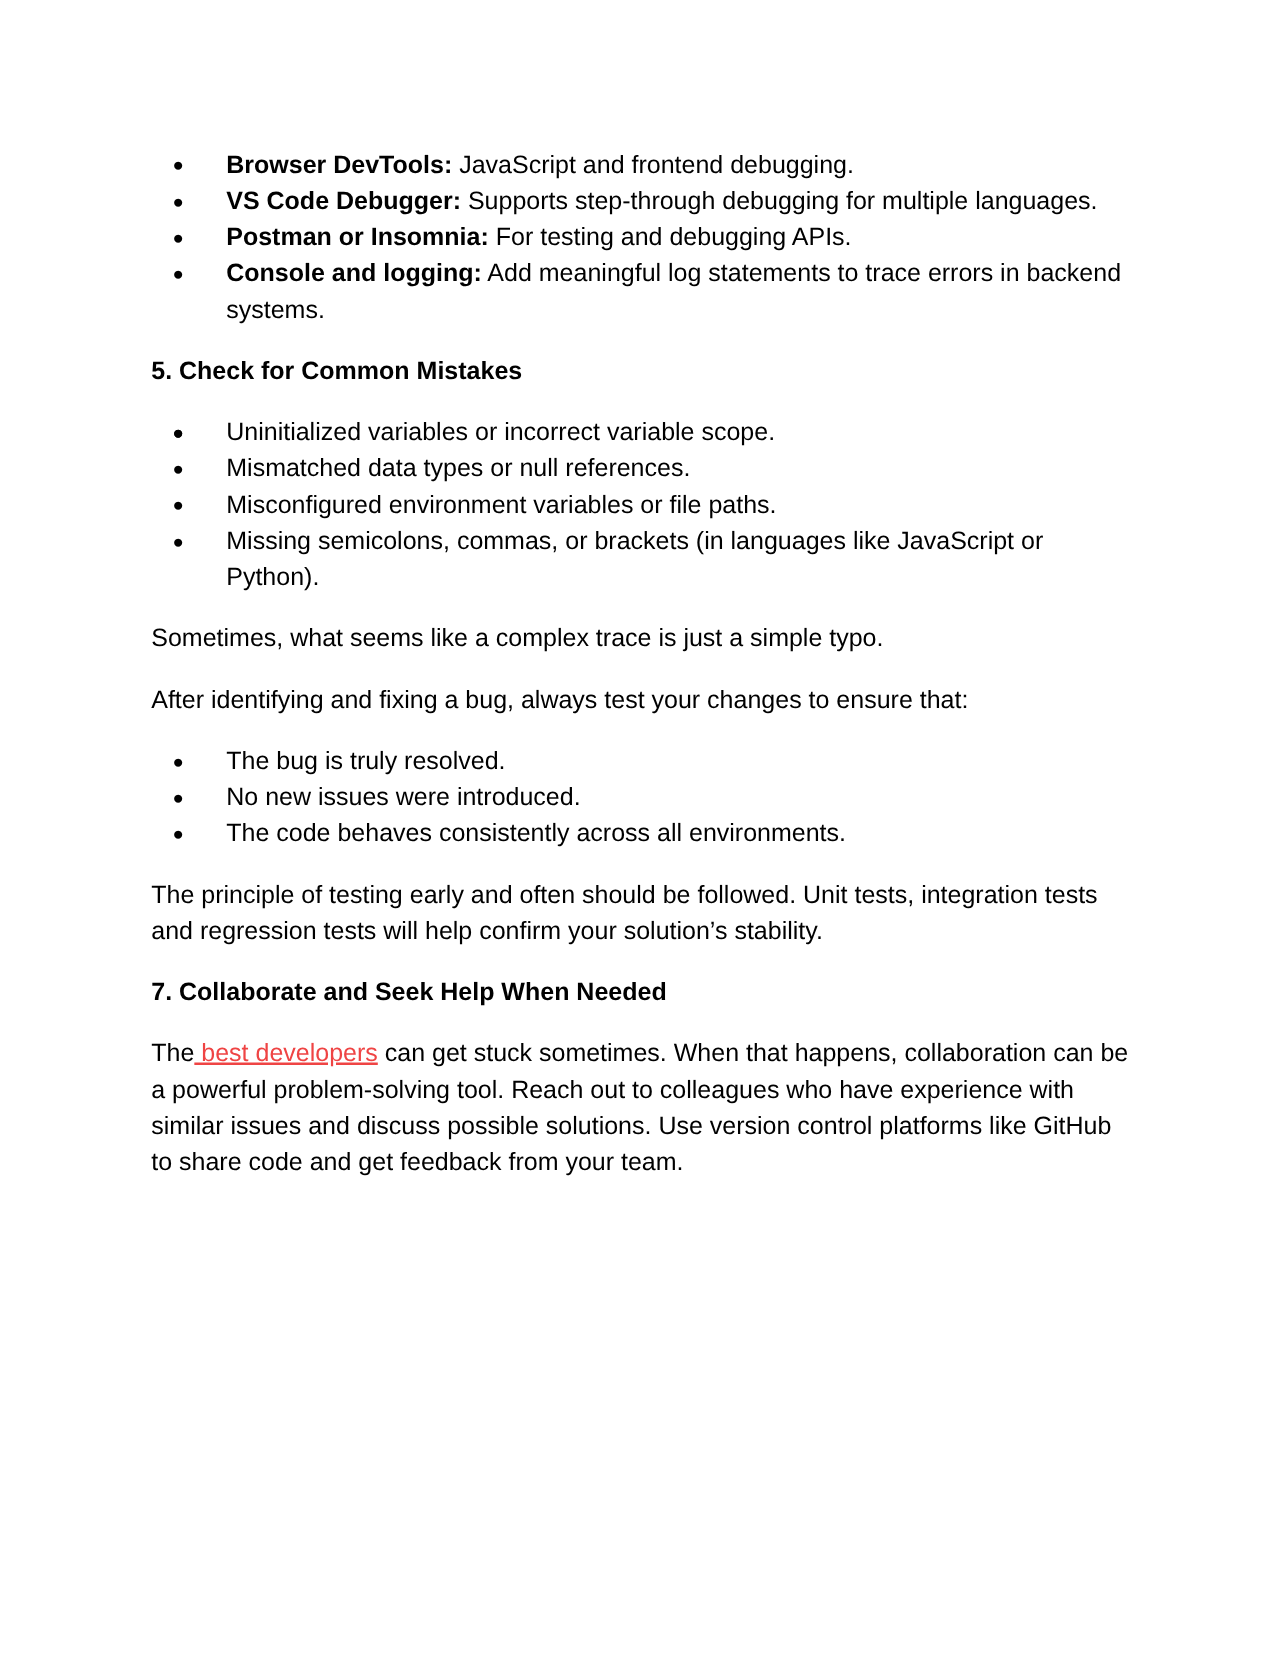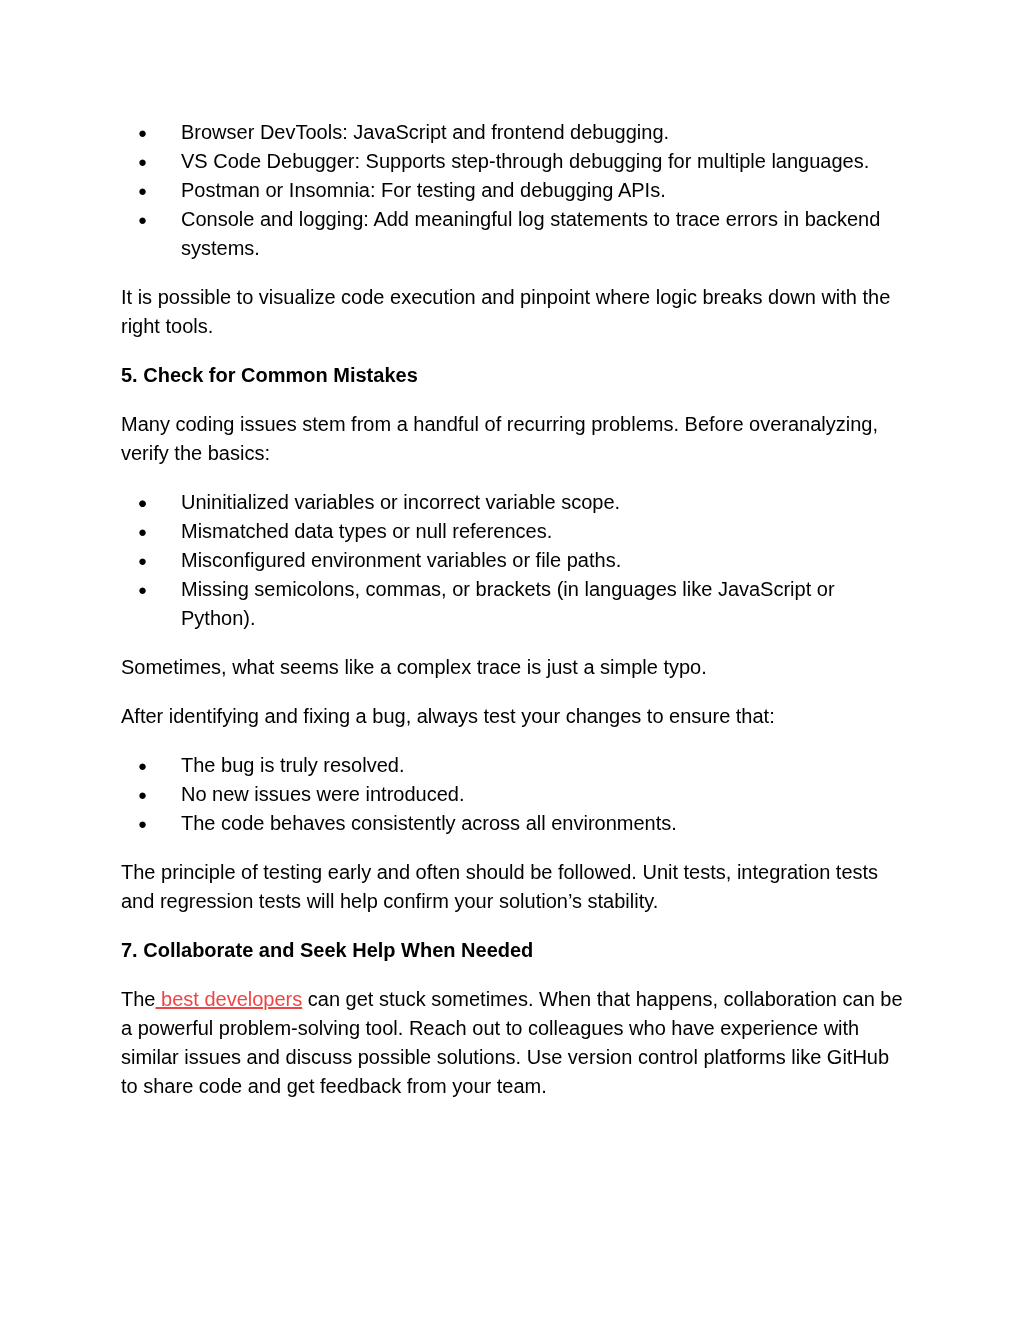--- a/index.html
+++ b/index.html
@@ -5,37 +5,35 @@
   html, body { margin: 0; padding: 0; background: #ffffff; }
   body { width: 1024px; height: 1325px; position: relative; overflow: hidden;
          font-family: "Liberation Sans", sans-serif; color: #000; font-size: 20px; }
   .page { position: absolute; left: 121px; top: 118px; width: 790px; }
   p { margin: 0; line-height: 29px; }
   .para { margin-bottom: 20px; }
   h3 { margin: 0 0 20px 0; font-size: 20px; font-weight: bold; line-height: 29px; }
   ul { list-style: none; margin: 0 0 20px 0; padding: 0; }
   li { position: relative; padding-left: 60px; line-height: 29px; }
   li .bullet { position: absolute; left: 17px; top: 0; font-size: 15px; }
-  b { font-weight: normal; }
+  b { font-weight: bold; }
   a { color: #ef4444; text-decoration: underline; }
 </style>
 </head>
 <body>
 
 <div class="page">
   <ul>
     <li><span class="bullet">●</span><b>Browser DevTools:</b><span> JavaScript and frontend debugging.</span></li>
     <li><span class="bullet">●</span><b>VS Code Debugger:</b><span> Supports step-through debugging for multiple languages.</span></li>
     <li><span class="bullet">●</span><b>Postman or Insomnia:</b><span> For testing and debugging APIs.</span></li>
     <li><span class="bullet">●</span><b>Console and logging:</b><span> Add meaningful log statements to trace errors in backend systems.</span></li>
   </ul>
-  <p class="para">It is possible to visualize code execution and pinpoint where logic breaks down with the right tools.</p>
 
   <h3>5. Check for Common Mistakes</h3>
-  <p class="para">Many coding issues stem from a handful of recurring problems. Before overanalyzing, verify the basics:</p>
   <ul>
     <li><span class="bullet">●</span></li>
     <li><span class="bullet">●</span><span>Uninitialized variables or incorrect variable scope.</span></li>
     <li><span class="bullet">●</span><span>Mismatched data types or null references.</span></li>
     <li><span class="bullet">●</span><span>Misconfigured environment variables or file paths.</span></li>
     <li><span class="bullet">●</span><span>Missing semicolons, commas, or brackets (in languages like JavaScript or Python).</span></li>
   </ul>
   <p class="para">Sometimes, what seems like a complex trace is just a simple typo.</p>
 
   <p class="para">After identifying and fixing a bug, always test your changes to ensure that:</p>

